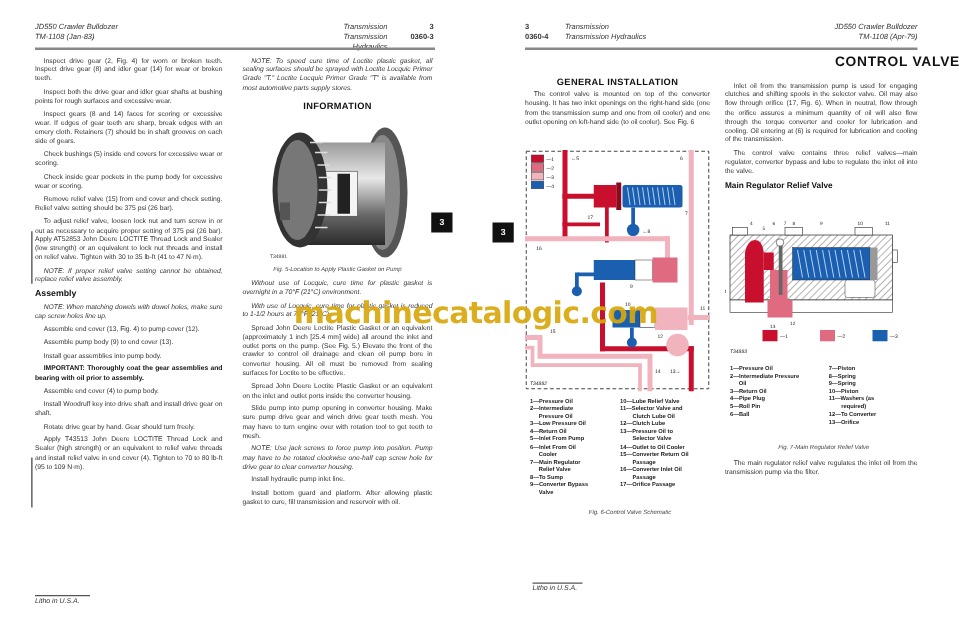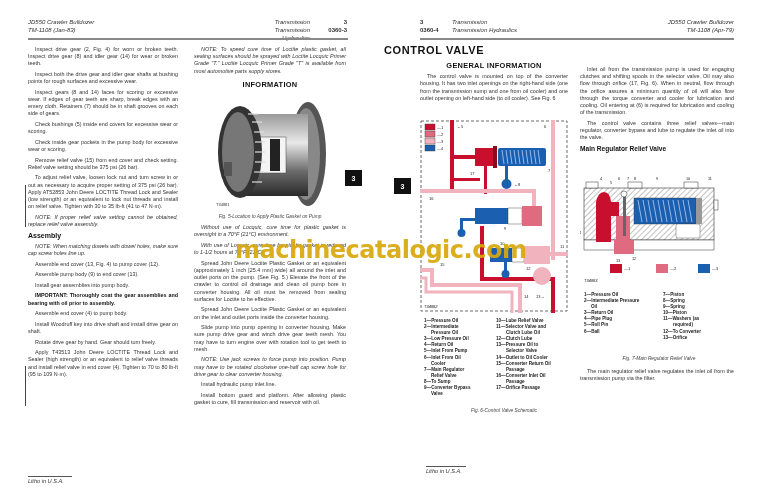--- a/index.html
+++ b/index.html
@@ -123,24 +123,24 @@
   <div class="hdr" style="left:68px">
     <div>Transmission</div>
     <div>Transmission Hydraulics</div>
   </div>
   <div class="hdr" style="left:250px;width:100px;text-align:right">
     <div>JD550 Crawler Bulldozer</div>
     <div>TM-1108   (Apr-79)</div>
   </div>
   <div class="rule" style="left:36px;width:314px"></div>
 
-  <div style="position:absolute;left:0;width:384px;top:44px;text-align:left;font-size:11px;font-weight:bold;color:#111;letter-spacing:.6px">CONTROL VALVE</div>
+  <div style="position:absolute;left:0;width:384px;top:44px;text-align:right;font-size:11px;font-weight:bold;color:#111;letter-spacing:.6px">CONTROL VALVE</div>
 
   <div class="col" style="left:36px;top:62px;width:148px">
-    <h3 style="margin-top:0">GENERAL INFORMATION</h3>
+    <h3 style="margin-top:0">GENERAL INSTALLATION</h3>
     <p>The control valve is mounted on top of the converter housing. It has two inlet openings on the right-hand side (one from the transmission sump and one from oil cooler) and one outlet opening on left-hand side (to oil cooler). See Fig. 6</p>
   </div>
 
   <svg style="position:absolute;left:36px;top:120px" width="150" height="195" viewBox="0 0 150 195">
     <rect x="1" y="1" width="146" height="190" fill="none" stroke="#444" stroke-width=".8" stroke-dasharray="3,2"></rect>
 
     <g>
       <rect x="5" y="4" width="10" height="6" fill="#c8102e" stroke="#333" stroke-width=".4"></rect>
       <rect x="5" y="11" width="10" height="6" fill="#e06a80" stroke="#333" stroke-width=".4"></rect>
       <rect x="5" y="18" width="10" height="6" fill="#f1b3bd" stroke="#333" stroke-width=".4"></rect>

